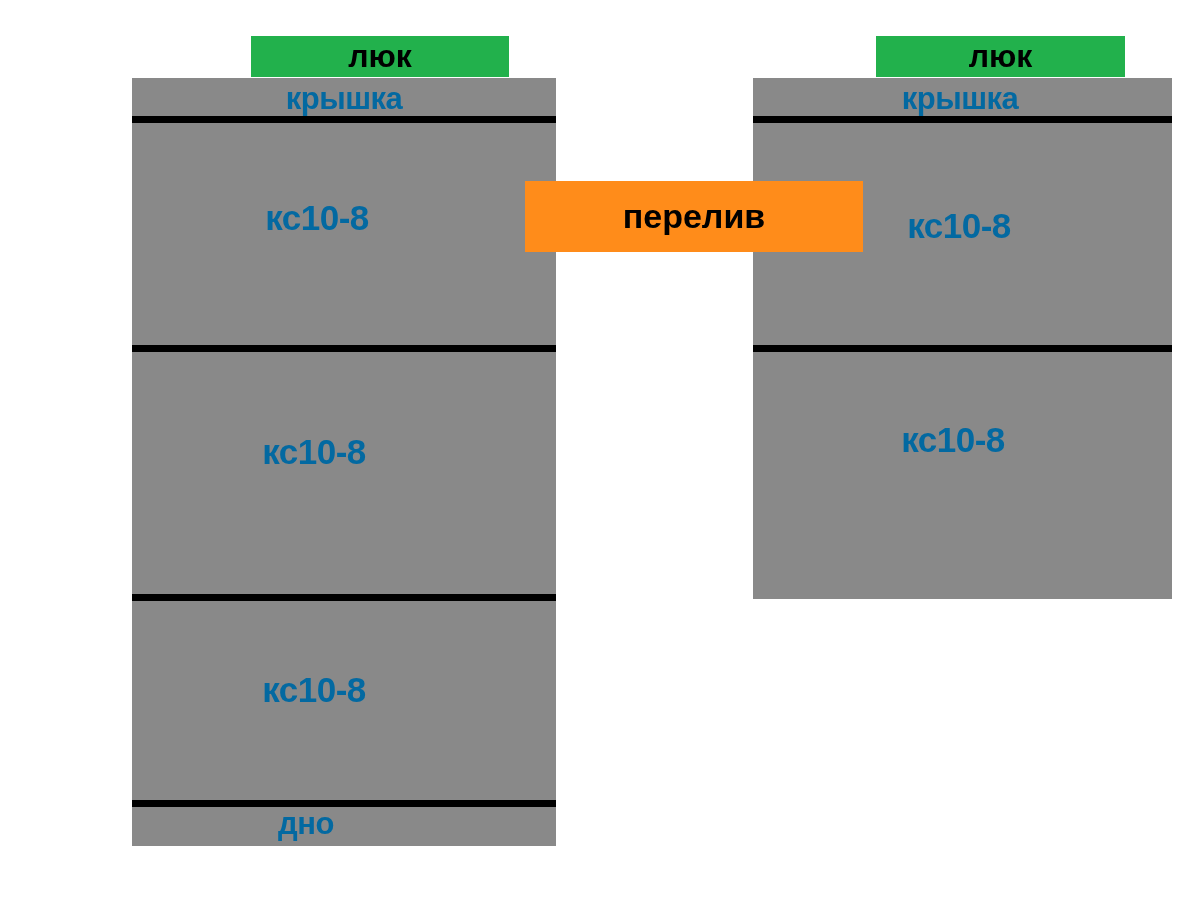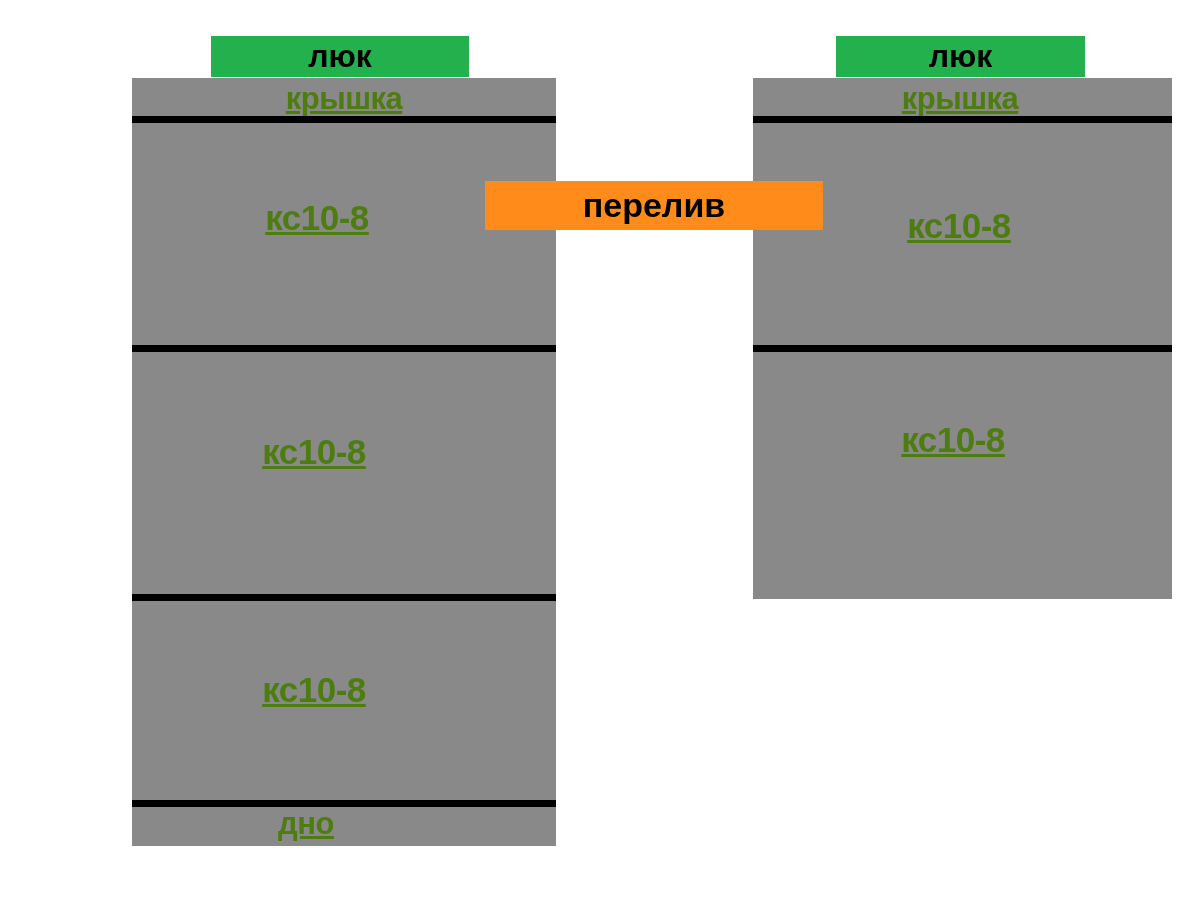--- a/index.html
+++ b/index.html
@@ -19,27 +19,26 @@
     position: absolute;
     background: #898989;
     box-sizing: border-box;
   }
   .divider {
     position: absolute;
     background: #000000;
   }
   .label {
     position: absolute;
-    color: #4d7c0f;
+    color: #0369a1;
     font-weight: bold;
     white-space: nowrap;
     text-align: center;
     transform: translate(-50%, -50%);
     letter-spacing: -0.5px;
-    text-decoration: underline;
   }
   .label-ring {
     font-size: 35px;
     font-weight: bold;
   }
   .label-cap {
     font-size: 31px;
     font-weight: bold;
   }
   .label-bottom {
@@ -48,20 +47,21 @@
   }
   .port {
     position: absolute;
     display: flex;
     align-items: center;
     justify-content: center;
     color: #000000;
     font-weight: bold;
     white-space: nowrap;
     box-sizing: border-box;
+    margin-left: 40px;
   }
   .port-hatch {
     background: #22b14c;
     font-size: 32px;
   }
   .port-flow {
     background: #ff8c1a;
     font-size: 34px;
   }
 </style>
@@ -101,17 +101,17 @@
   <div class="port port-hatch" style="left:836px; top:36px; width:249px; height:41px;">
     <span>люк</span>
   </div>
 
   <div class="label label-cap" style="left:960px; top:99px;">крышка</div>
 
   <div class="label label-ring" style="left:959px; top:226px;">кс10-8</div>
   <div class="label label-ring" style="left:953px; top:440px;">кс10-8</div>
 
 
-  <div class="port port-flow" style="left:485px; top:181px; width:338px; height:49px;">
+  <div class="port port-flow" style="left:485px; top:181px; width:338px; height:71px;">
     <span>перелив</span>
   </div>
 
 </div>
 
 </body></html>

